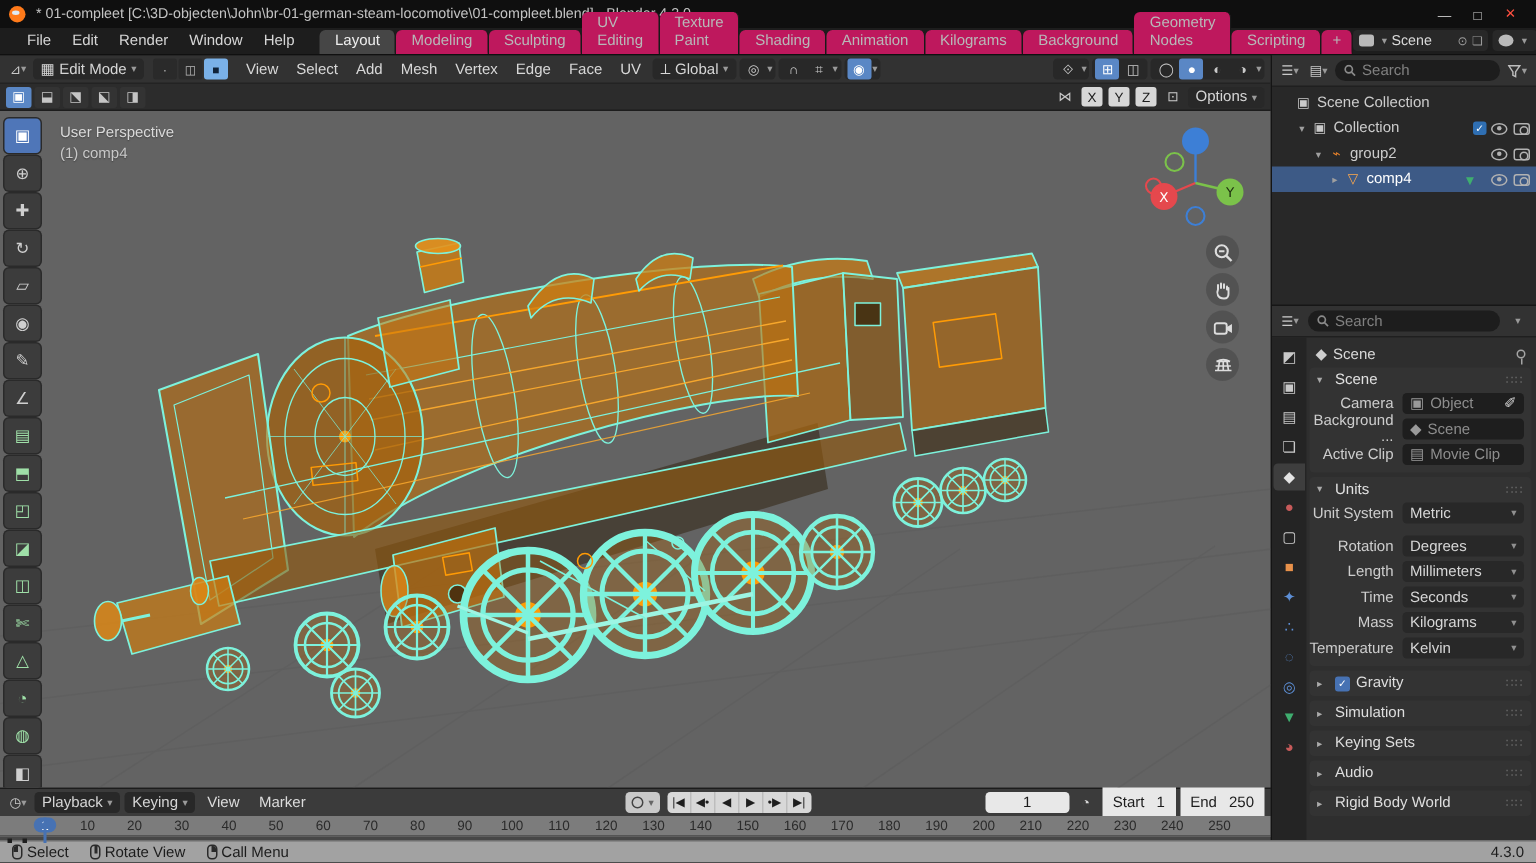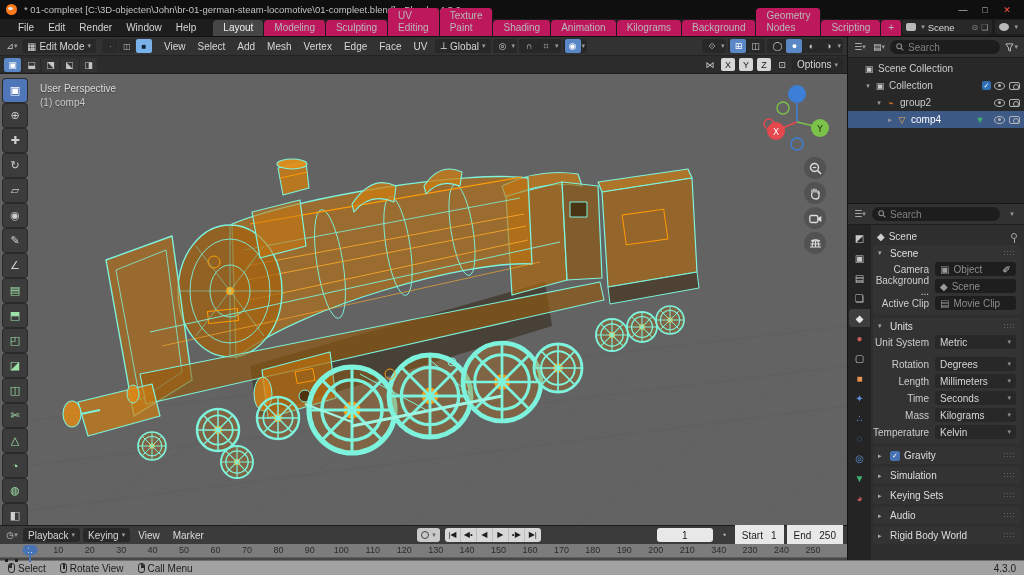--- a/index.html
+++ b/index.html
@@ -486,21 +486,21 @@
             <span class="fnum" style="left: 404.205px;">120</span>
             <span class="fnum" style="left: 435.651px;">130</span>
             <span class="fnum" style="left: 467.096px;">140</span>
             <span class="fnum" style="left: 498.542px;">150</span>
             <span class="fnum" style="left: 529.988px;">160</span>
             <span class="fnum" style="left: 561.434px;">170</span>
             <span class="fnum" style="left: 592.88px;">180</span>
             <span class="fnum" style="left: 624.325px; text-align: center;">190</span>
             <span class="fnum" style="left: 655.771px;">200</span>
             <span class="fnum" style="left: 687.217px;">210</span>
-            <span class="fnum" style="left: 718.663px;">340</span>
+            <span class="fnum" style="left: 718.663px;">220</span>
             <span class="fnum" style="left: 750.108px;">230</span>
             <span class="fnum" style="left: 781.554px;">240</span>
             <span class="fnum" style="left: 813px;">250</span>
           </div>
         <div class="tl-scrub">
           <span class="playhead"></span>
           <span class="kdot" style="left:5px"></span>
           <span class="kdot" style="left:15px"></span>
         </div>
       </div>

